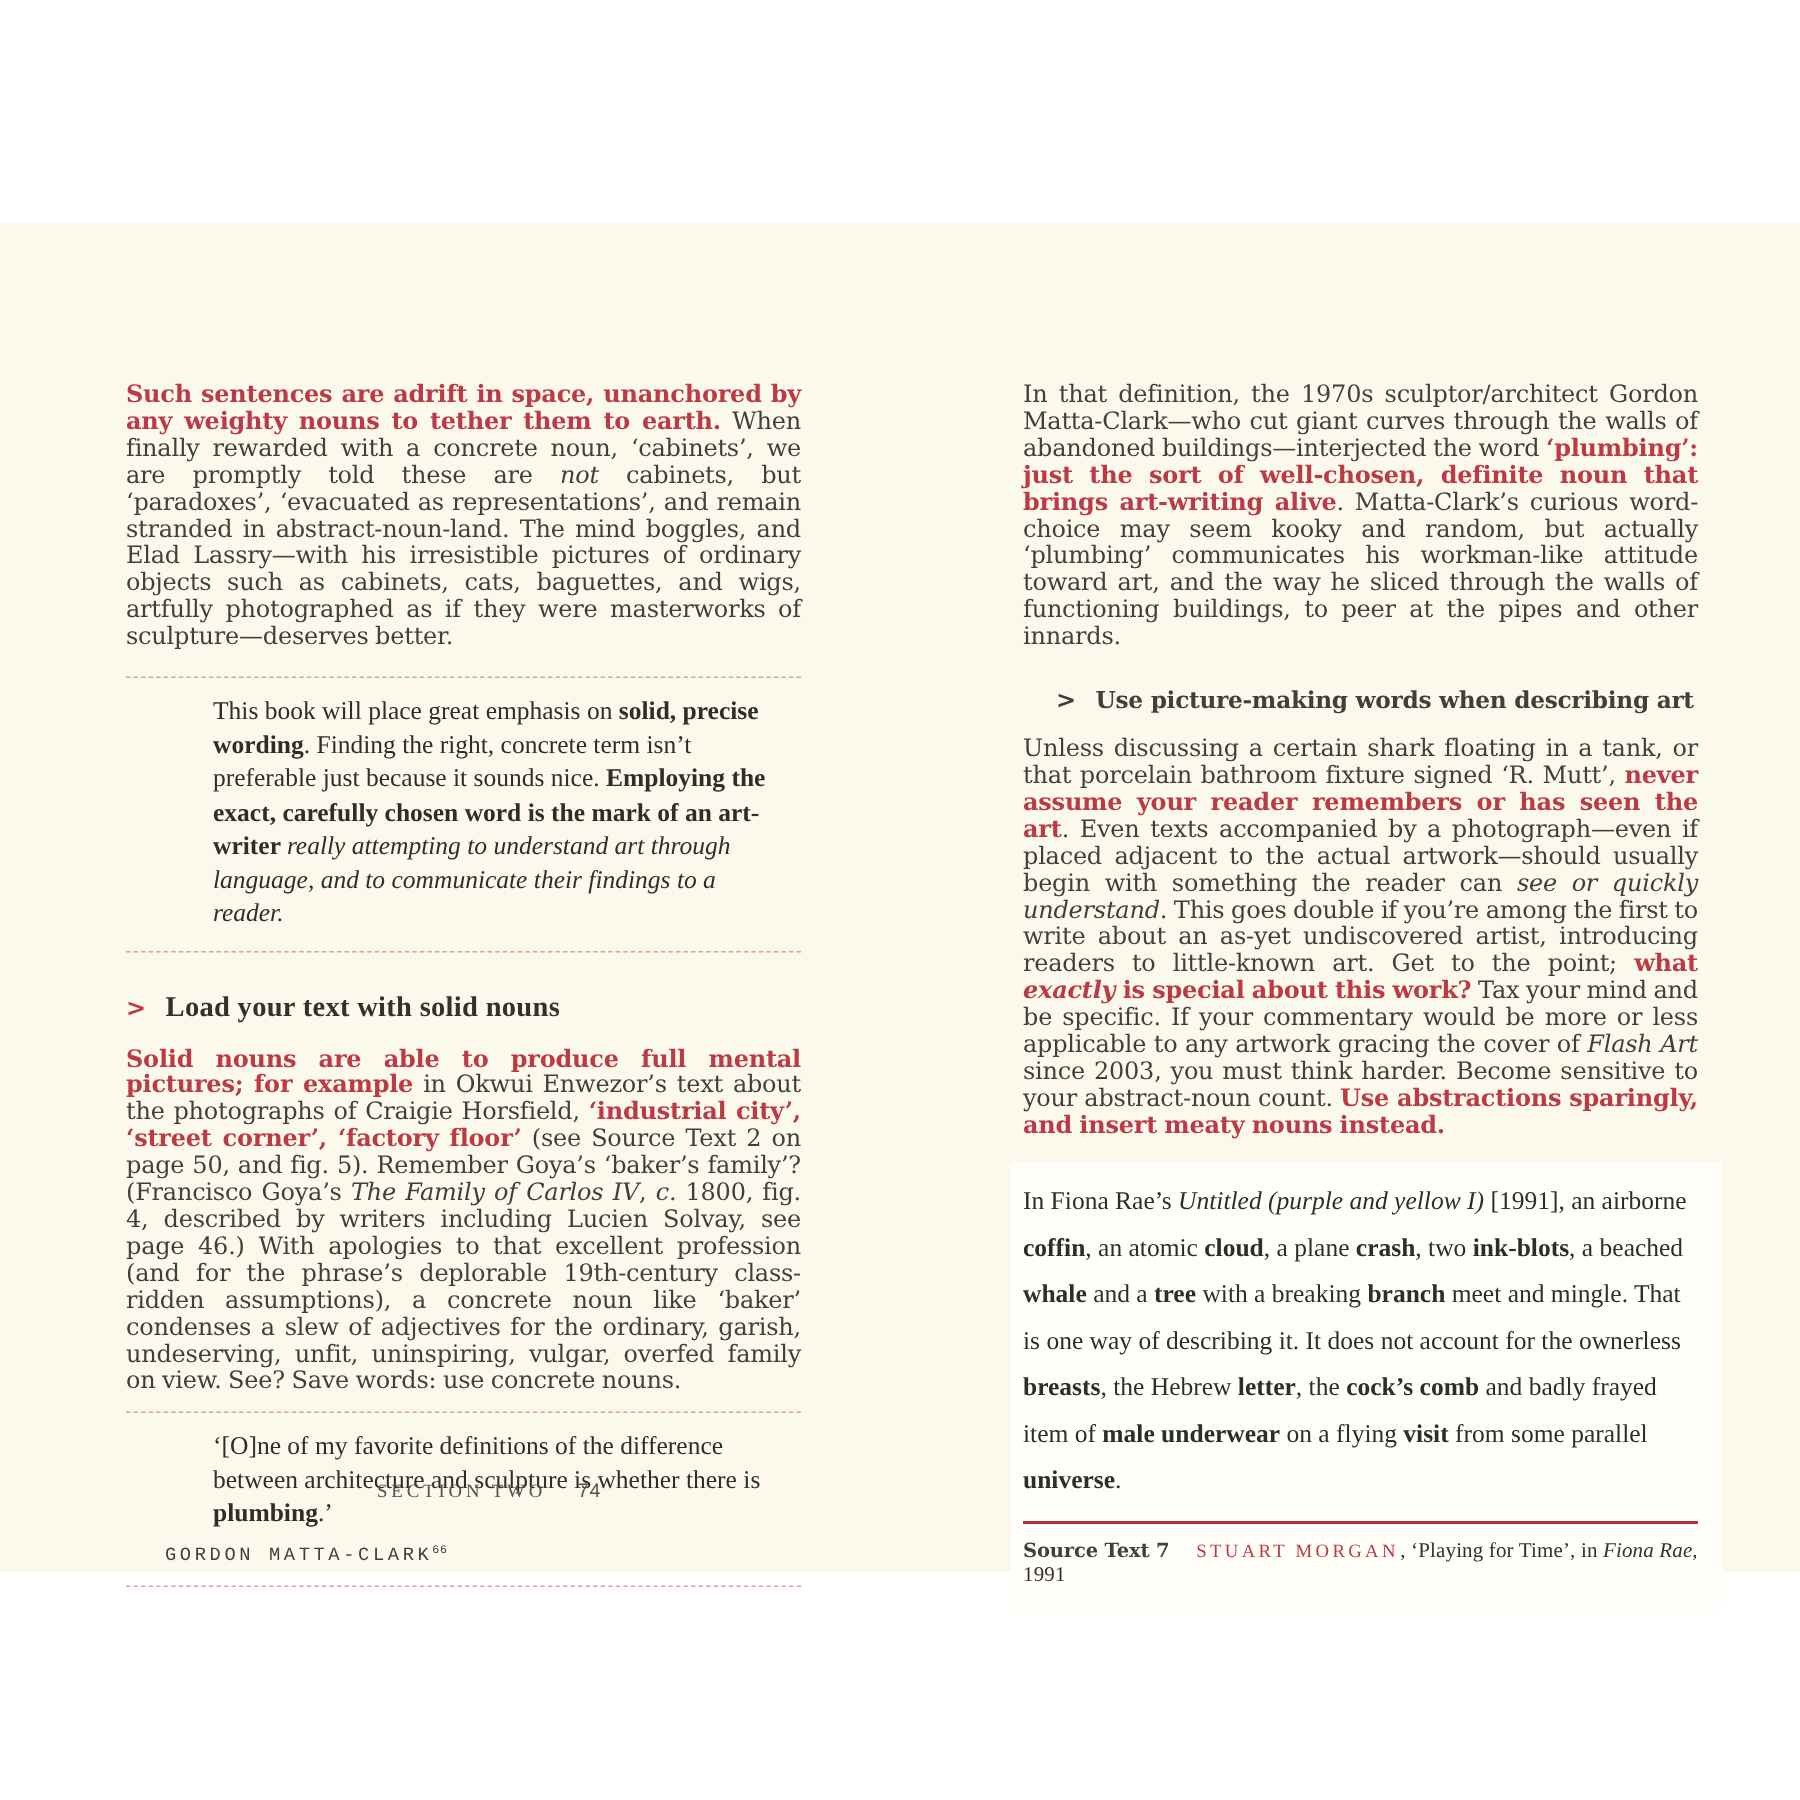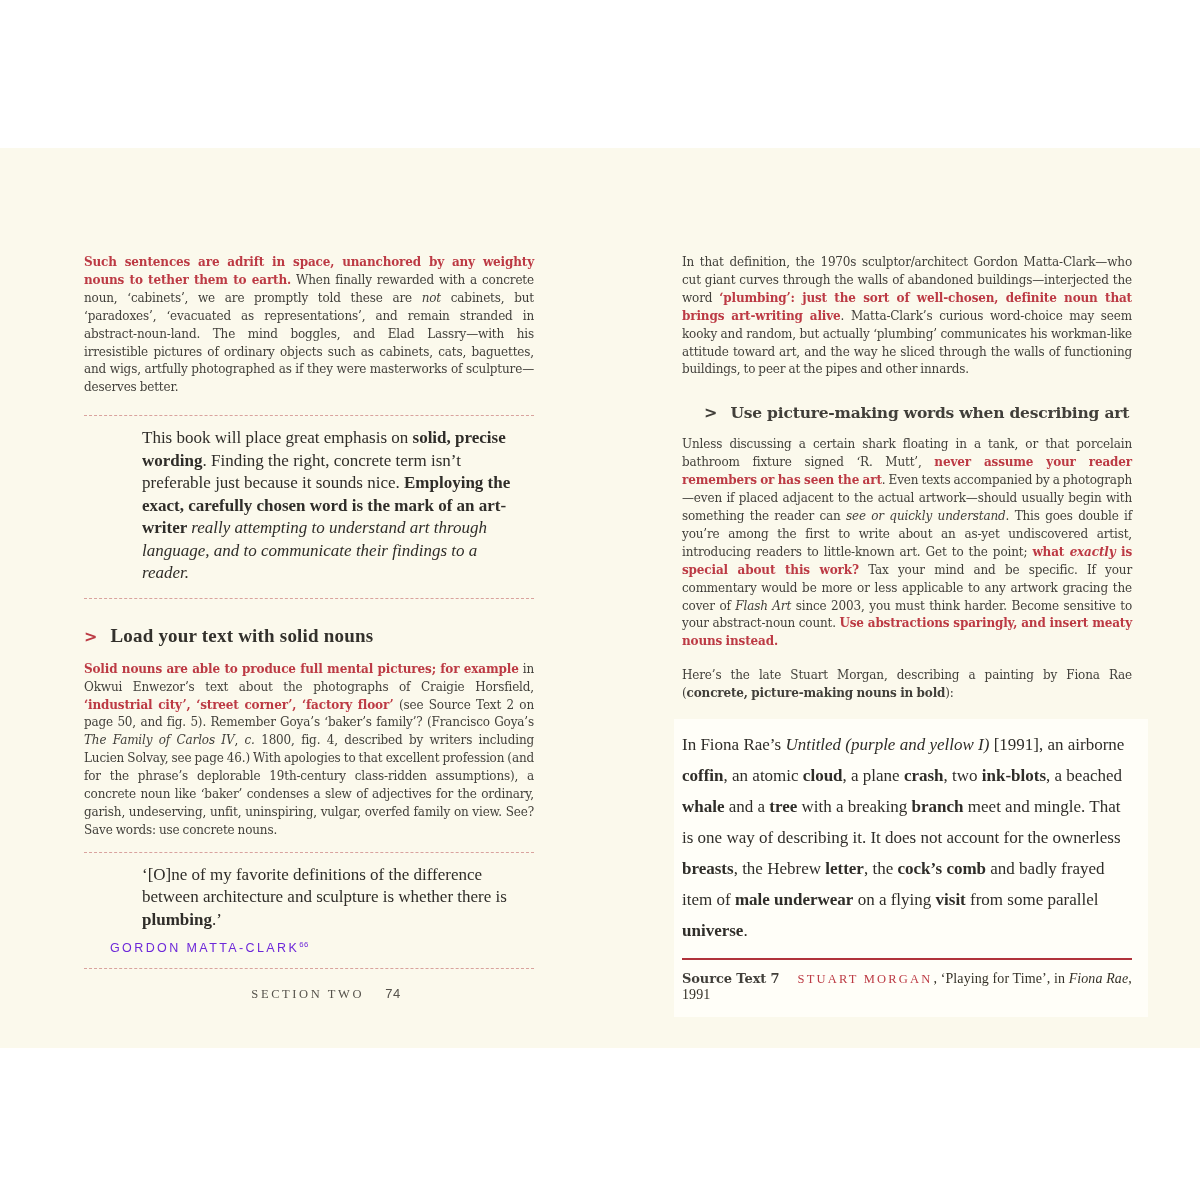--- a/index.html
+++ b/index.html
@@ -15,21 +15,21 @@
   html,body{background:#ffffff;}
   body{width:1200px;height:1200px;position:relative;font-family:"DejaVu Serif",serif;}
   .canvas{position:absolute;top:0;left:0;width:1200px;height:1200px;background:#ffffff;overflow:hidden;}
   .spread{position:absolute;top:148px;left:0;width:1200px;height:900px;background:var(--paper);}
   .page{position:absolute;top:0;height:900px;width:450px;padding-top:106px;}
   .page-left{left:84px;}
   .page-right{left:682px;}
 
   .body-par{
     font-family:"DejaVu Serif",serif;
-    font-size:12px;line-height:17.9px;color:var(--ink);
+    font-size:16px;line-height:17.9px;color:var(--ink);
     letter-spacing:-0.15px;word-spacing:-0.6px;
     text-align:justify;
   }
   .s-b{font-weight:700;}
   .s-i{font-style:italic;}
   .s-rb{font-weight:700;color:var(--red);}
   .s-rbi{font-weight:700;font-style:italic;color:var(--red);}
   .s-sup{vertical-align:super;font-size:62%;letter-spacing:0.5px;}
   .s-slabb{font-family:"DejaVu Serif",serif;font-weight:700;font-size:13px;color:var(--ink);margin-right:18px;letter-spacing:-0.1px;}
   .s-redcaps{color:var(--red);letter-spacing:2.2px;font-size:12.5px;margin-right:1px;}
@@ -40,22 +40,22 @@
     margin-top:18px;
     padding:11px 4px 13px 26px;
   }
   .pullquote .q{
     font-family:"Liberation Serif",serif;
     font-size:17px;line-height:22.5px;color:var(--quote-ink);
     max-width:382px;
     margin-left:32px;
   }
   .attrib{
-    font-family:Liberation Sans, sans-serif;
-    font-size:12.5px;letter-spacing:2.4px;color:#6d28d9;
+    font-family:Liberation Mono, monospace;
+    font-size:12.5px;letter-spacing:2.4px;color:#404040;
     margin-top:9px;
   }
 
   .heading{display:flex;align-items:baseline;margin-top:26px;}
   .heading .arrow{font-family:"DejaVu Sans",sans-serif;font-weight:700;font-size:16px;margin-right:13px;}
   .heading-left .arrow{color:var(--red);}
   .heading-left .htext{font-family:"Liberation Serif",serif;font-size:19px;color:#33312c;letter-spacing:0.2px;}
   .heading-right{margin-top:24px;padding-left:22px;}
   .heading-right .arrow{color:var(--ink);}
   .heading-right .htext{font-family:"DejaVu Serif",serif;font-size:15.5px;color:var(--ink);letter-spacing:-0.2px;}
@@ -121,21 +121,20 @@
     <section class="page page-right">
       <p class="body-par"><span>In that definition, the 1970s sculptor/architect Gordon Matta-Clark—who cut giant curves through the walls of abandoned buildings—interjected the word </span><span class="s-rb">‘plumbing’: just the sort of well-chosen, definite noun that brings art-writing alive</span><span>. Matta-Clark’s curious word-choice may seem kooky and random, but actually ‘plumbing’ communicates his workman-like attitude toward art, and the way he sliced through the walls of functioning buildings, to peer at the pipes and other innards.</span></p>
 
       <h3 class="heading heading-right">
         <span class="arrow">&gt;</span>
         <span class="htext">Use picture-making words when describing art</span>
       </h3>
 
       <p class="body-par mt14"><span>Unless discussing a certain shark floating in a tank, or that porcelain bathroom fixture signed ‘R. Mutt’, </span><span class="s-rb">never assume your reader remembers or has seen the art</span><span>. Even texts accompanied by a photograph—even if placed adjacent to the actual artwork—should usually begin with something the reader can </span><span class="s-i">see or quickly understand</span><span>. This goes double if you’re among the first to write about an as-yet undiscovered artist, introducing readers to little-known art. Get to the point; </span><span class="s-rb">what </span><span class="s-rbi">exactly</span><span class="s-rb"> is special about this work?</span><span> Tax your mind and be specific. If your commentary would be more or less applicable to any artwork gracing the cover of </span><span class="s-i">Flash Art</span><span> since 2003, you must think harder. Become sensitive to your abstract-noun count. </span><span class="s-rb">Use abstractions sparingly, and insert meaty nouns instead.</span></p>
 
-      <p class="body-par mt16"><span>Here’s the late Stuart Morgan, describing a painting by Fiona Rae (</span><span class="s-b">concrete, picture-making nouns in bold</span><span>):</span></p>
 
       <figure class="source-panel">
         <p class="q"><span>In Fiona Rae’s </span><span class="s-i">Untitled (purple and yellow I)</span><span> [1991], an airborne </span><span class="s-b">coffin</span><span>, an atomic </span><span class="s-b">cloud</span><span>, a plane </span><span class="s-b">crash</span><span>, two </span><span class="s-b">ink-blots</span><span>, a beached </span><span class="s-b">whale</span><span> and a </span><span class="s-b">tree</span><span> with a breaking </span><span class="s-b">branch</span><span> meet and mingle. That is one way of describing it. It does not account for the ownerless </span><span class="s-b">breasts</span><span>, the Hebrew </span><span class="s-b">letter</span><span>, the </span><span class="s-b">cock’s comb</span><span> and badly frayed item of </span><span class="s-b">male underwear</span><span> on a flying </span><span class="s-b">visit</span><span> from some parallel </span><span class="s-b">universe</span><span>.</span></p>
         <hr class="source-rule">
         <p class="source-caption"><span class="s-slabb">Source Text 7</span><span class="s-redcaps">STUART MORGAN</span><span>, ‘Playing for Time’, in </span><span class="s-i">Fiona Rae</span><span>, 1991</span></p>
       </figure>
 
     </section>
 
   </div>

